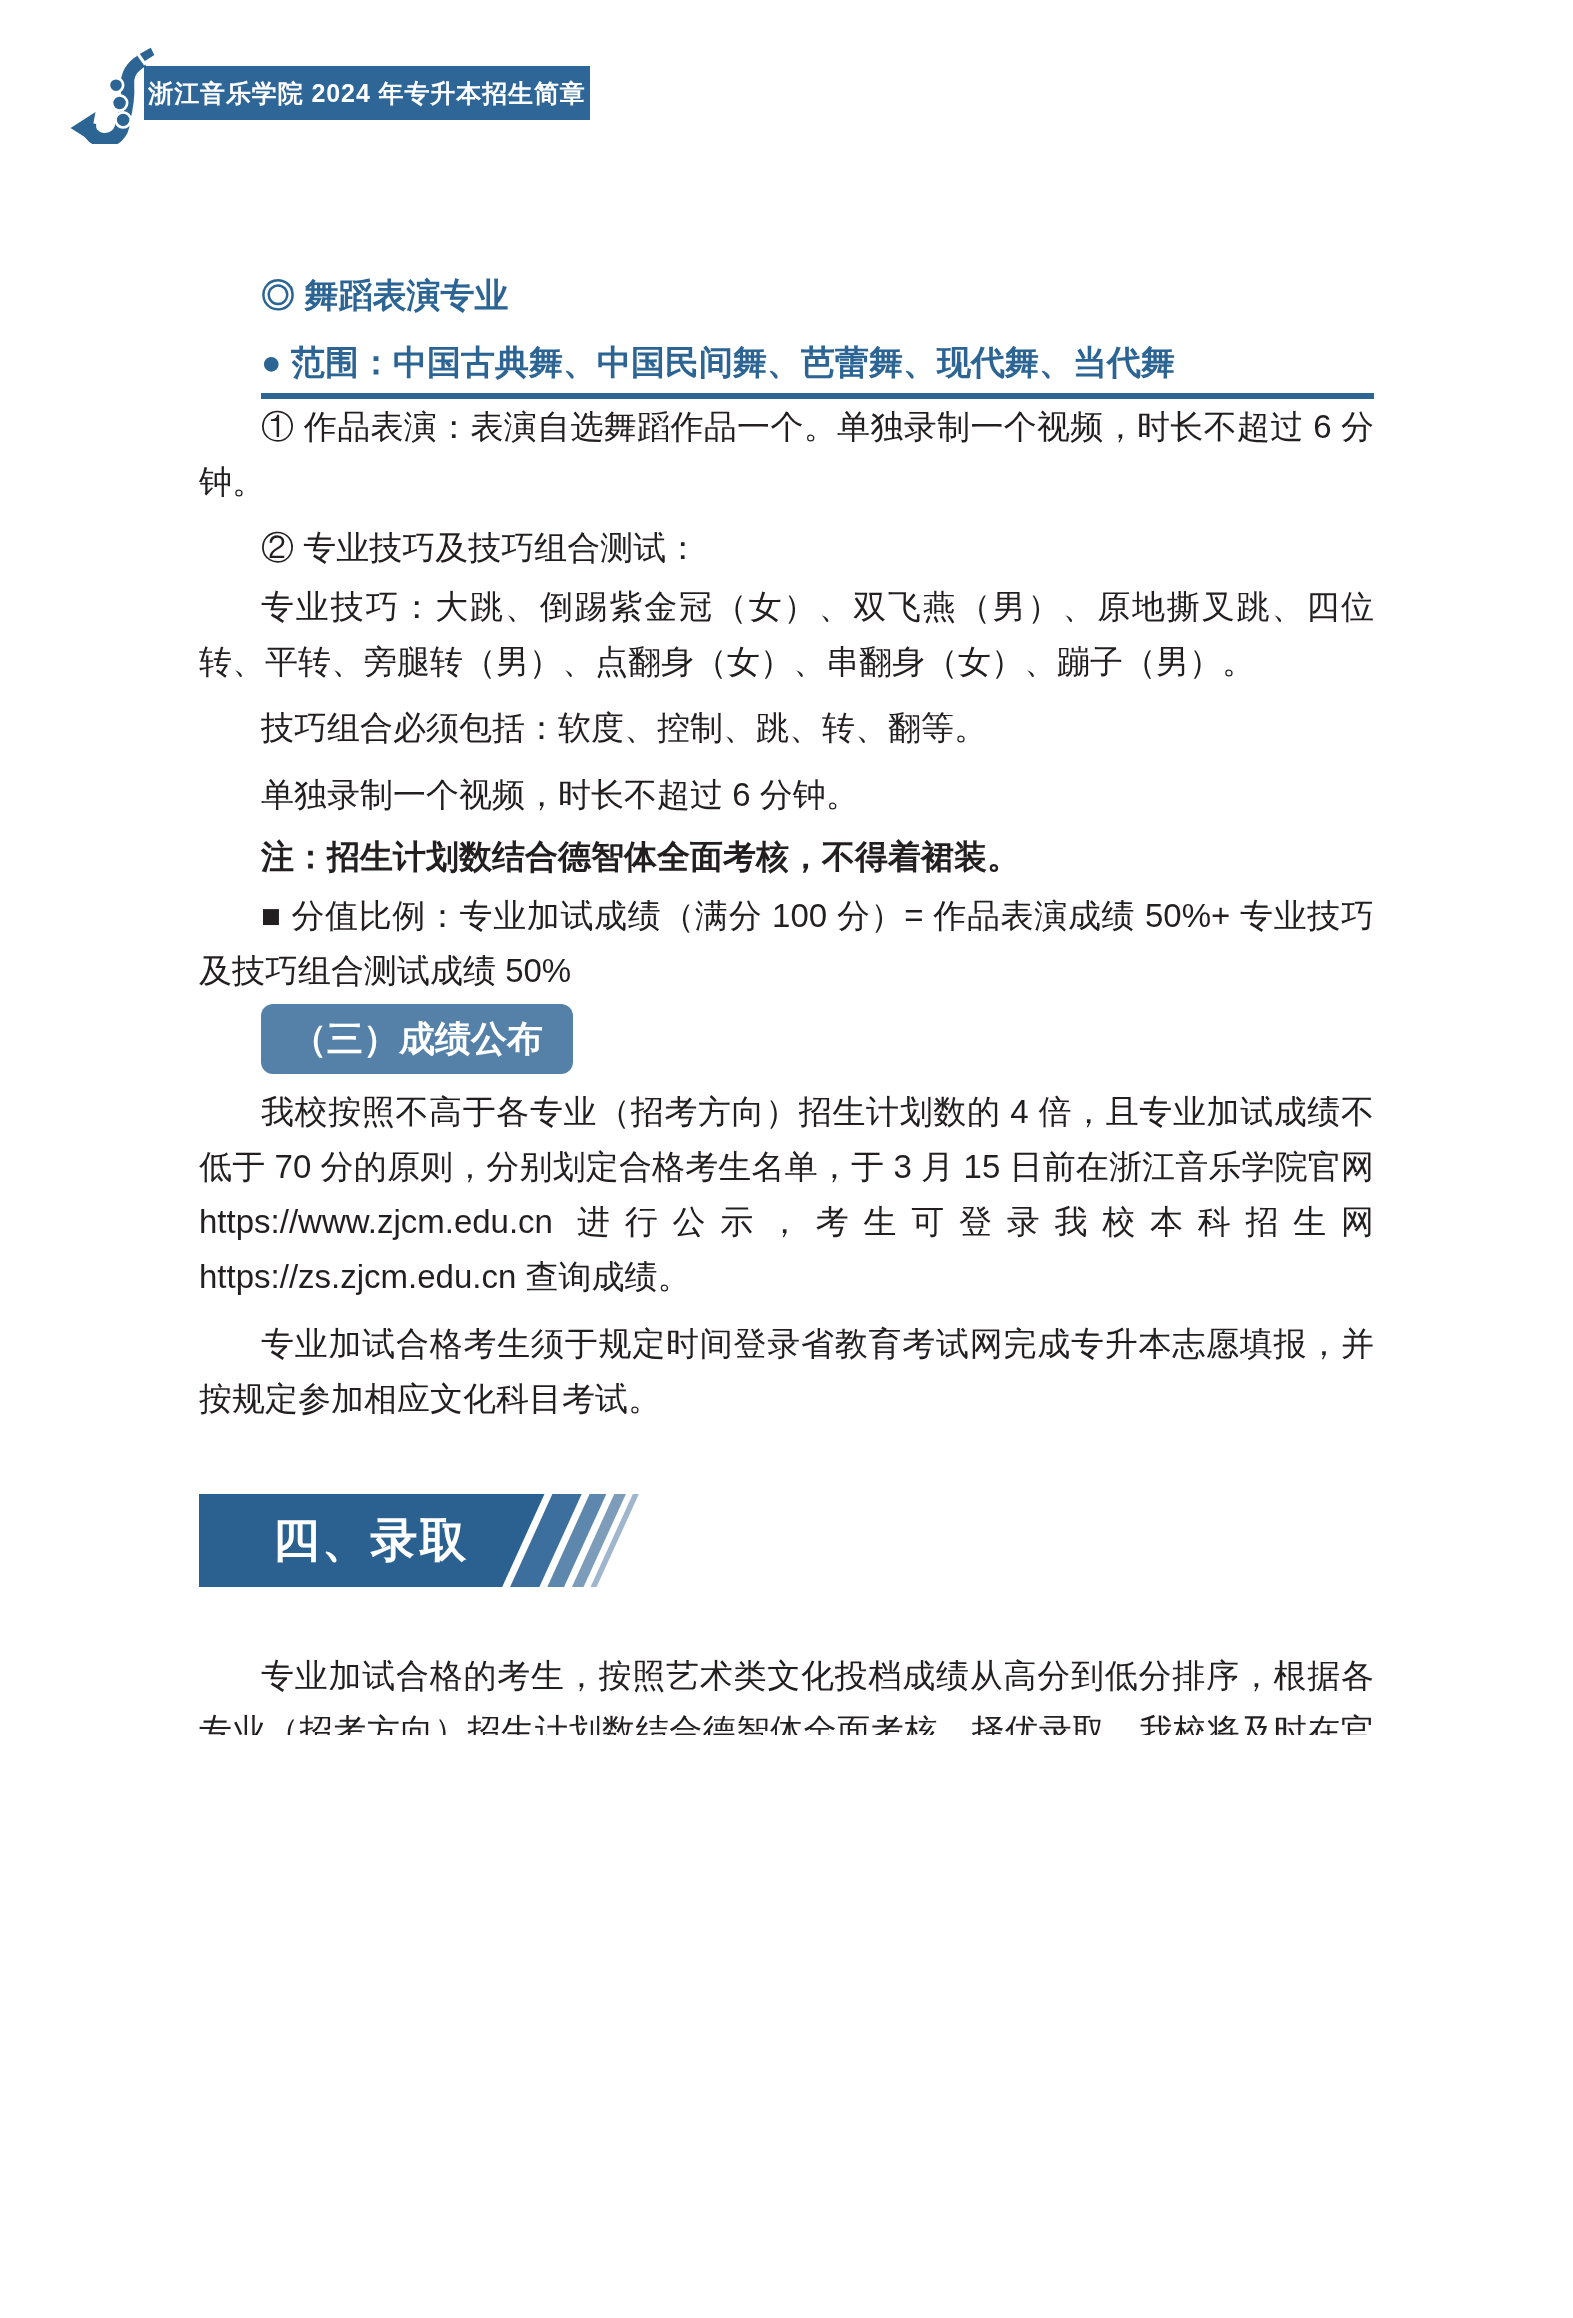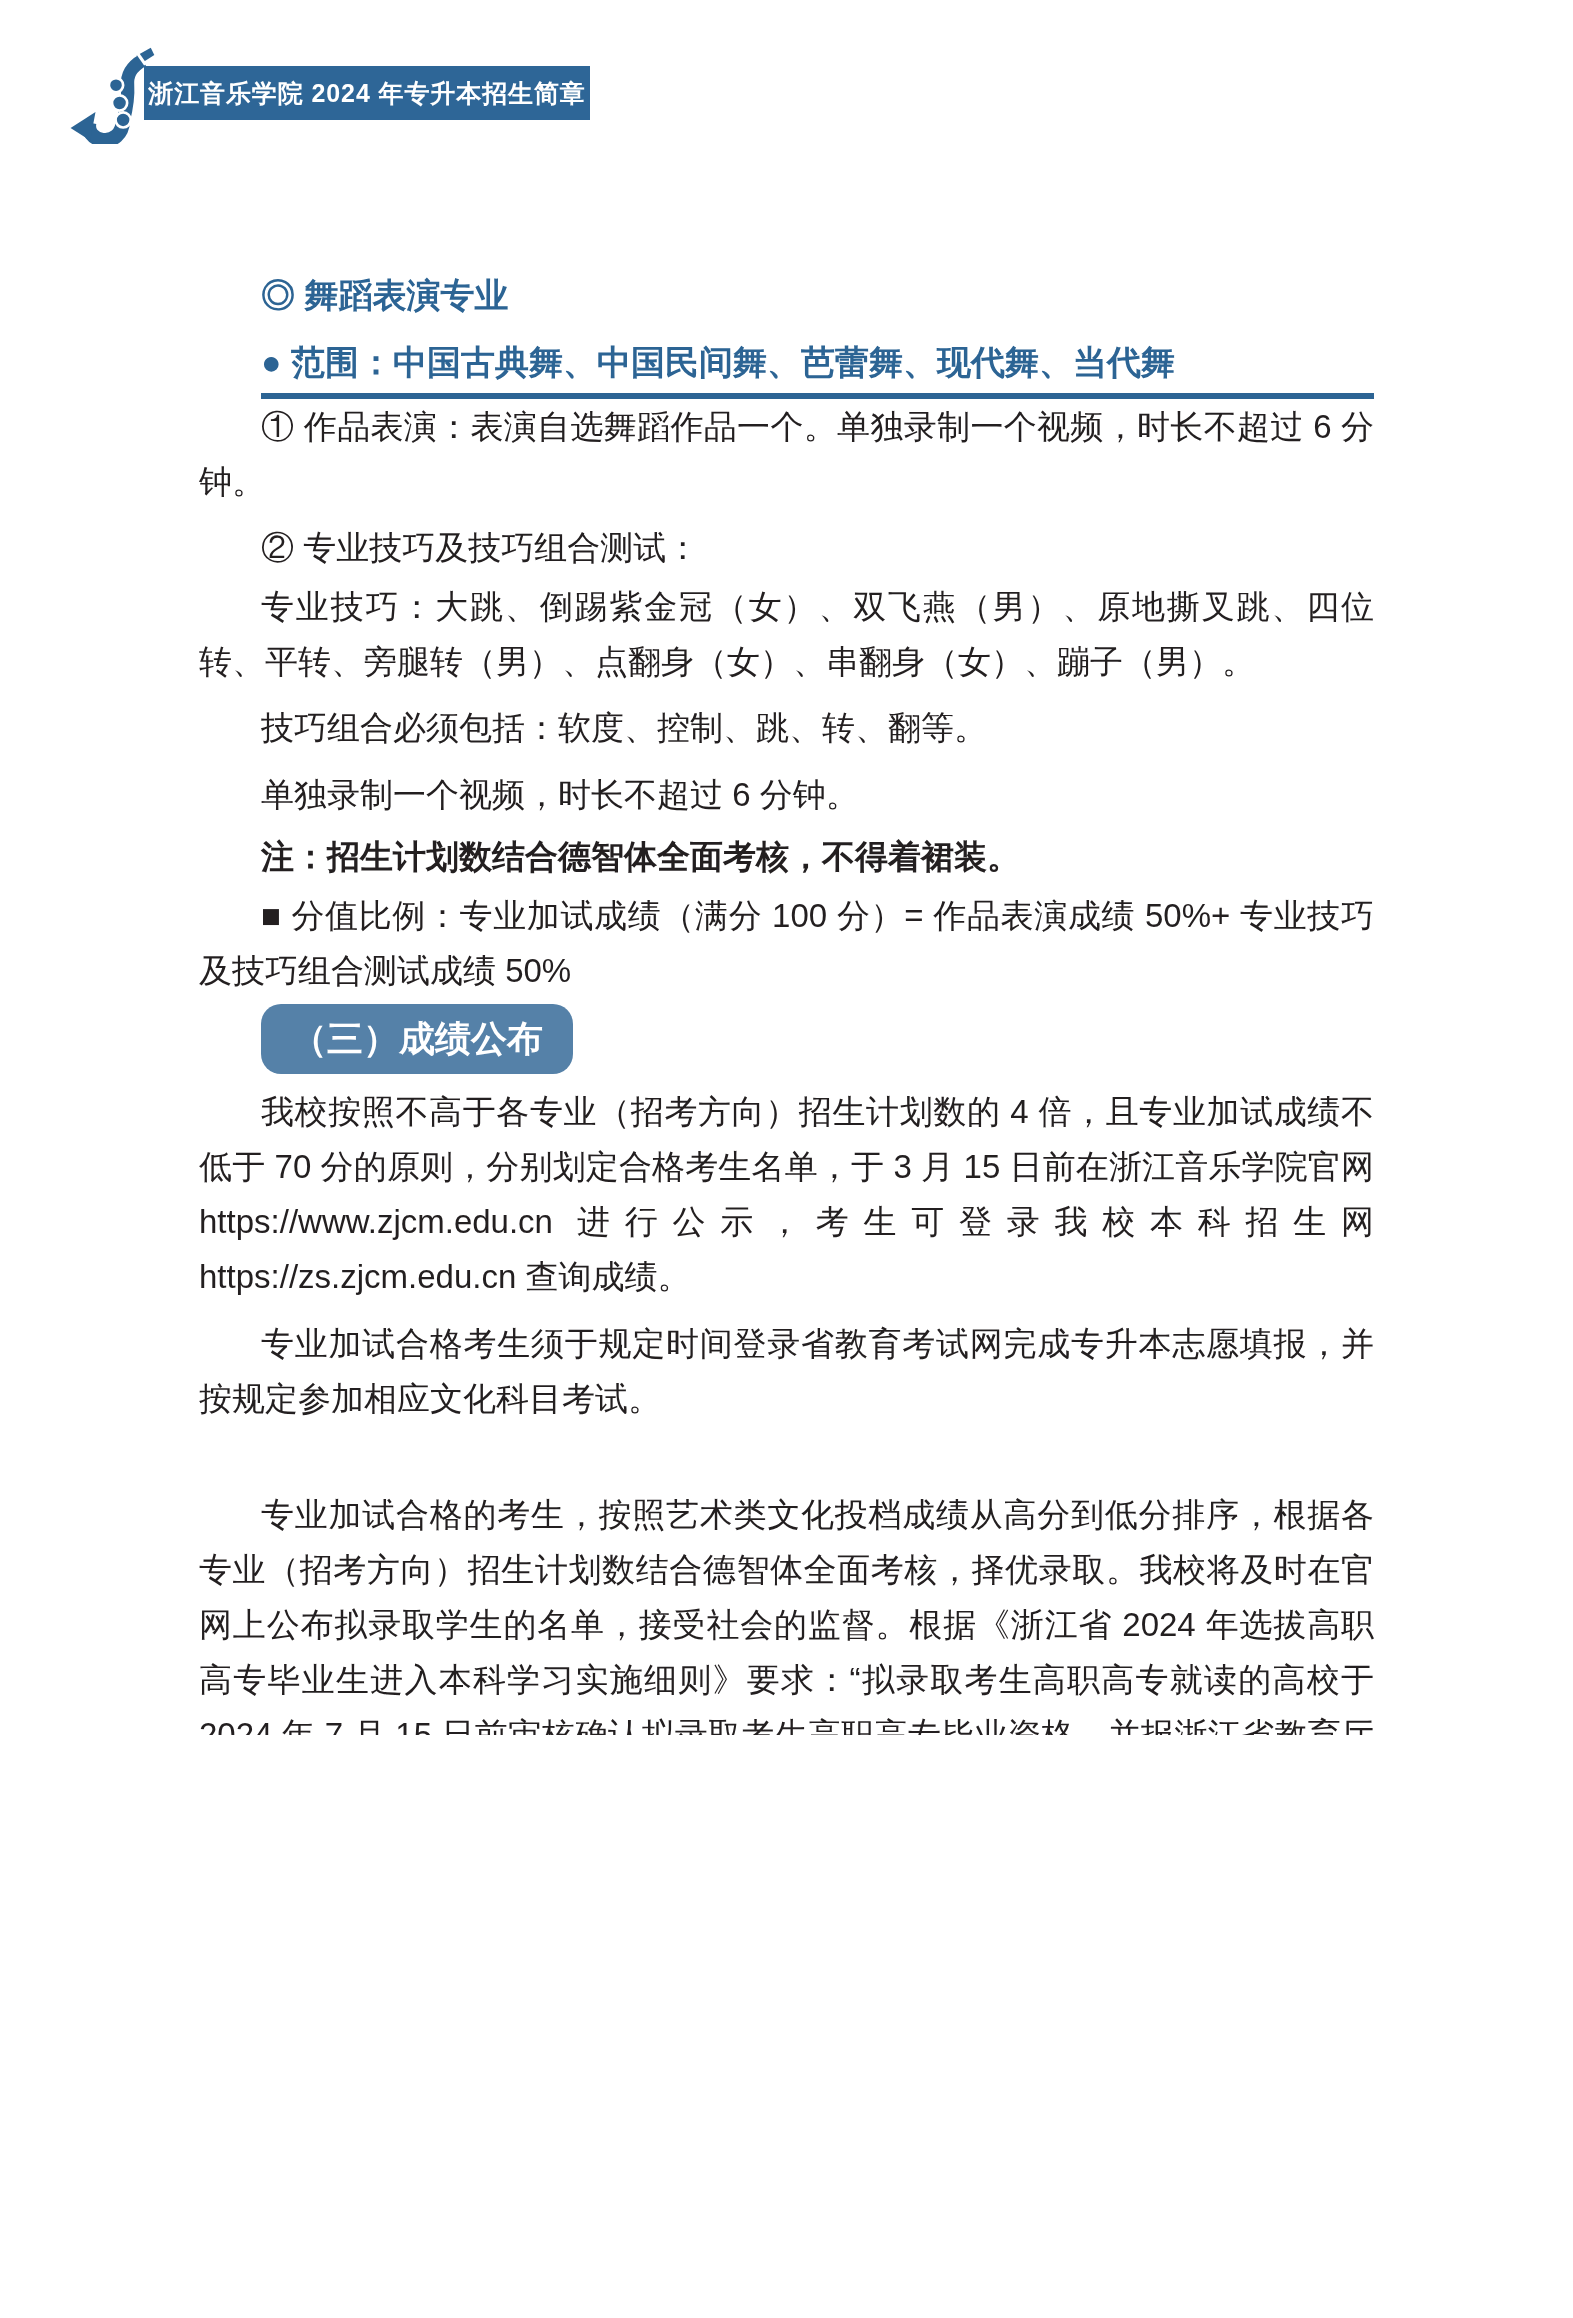--- a/index.html
+++ b/index.html
@@ -34,21 +34,21 @@
   }
   p.m1{margin-top:0.5px;}  p.m2{margin-top:10.7px;} p.m3{margin-top:4.7px;}
   p.m4{margin-top:10.3px;} p.m5{margin-top:12.6px;} p.m6{margin-top:7px;}
   p.m7{margin-top:4.2px;}  p.m8{margin-top:10.3px;} p.m9{margin-top:11.2px;}
   p.m10{margin-top:61px;}
   p.note{font-weight:bold;}
   .badge-row{margin:5.6px 0 0 62px;}
   .badge{
     display:inline-block;background:#5581a8;color:#ffffff;
     font-size:36px;font-weight:bold;line-height:36px;
-    padding:17px 30px;border-radius:20px;
+    padding:17px 30px;border-radius:12px;
   }
   
   .sec-banner{position:relative;width:467px;height:93px;margin:68px 0 0 -1.4px;}
   .sec-banner svg{position:absolute;left:0;top:0;}
   .sec-banner-text{
     position:absolute;left:0;top:0;width:346px;height:93px;
     display:flex;align-items:center;justify-content:center;
     color:#ffffff;font-size:47px;font-weight:bold;
     font-family:"Liberation Serif",serif;letter-spacing:1.9px;
   }
@@ -95,20 +95,30 @@
     <p class="body m6 note">注：招生计划数结合德智体全面考核，不得着裙装。</p>
     <p class="body m7">■ 分值比例：专业加试成绩（满分 100 分）= 作品表演成绩 50%+ 专业技巧及技巧组合测试成绩 50%</p>
 
     <div class="badge-row">
       <span class="badge">（三）成绩公布</span>
     </div>
 
     <p class="body m8">我校按照不高于各专业（招考方向）招生计划数的 4 倍，且专业加试成绩不低于 70 分的原则，分别划定合格考生名单，于 3 月 15 日前在浙江音乐学院官网 https://www.zjcm.edu.cn 进行公示，考生可登录我校本科招生网 https://zs.zjcm.edu.cn 查询成绩。</p>
     <p class="body m9">专业加试合格考生须于规定时间登录省教育考试网完成专升本志愿填报，并按规定参加相应文化科目考试。</p>
 
+    <div class="sec-banner">
+      <svg width="467" height="93" viewBox="0 0 1000 200" xmlns="http://www.w3.org/2000/svg">
+        <polygon points="0,0 743,0 652,200 0,200" fill="#2b6191"></polygon>
+        <polygon points="760,0 823,0 732,200 669,200" fill="#3d6f9e"></polygon>
+        <polygon points="840,0 876,0 785,200 749,200" fill="#5d87ad"></polygon>
+        <polygon points="893,0 918,0 827,200 802,200" fill="#7d9cba"></polygon>
+        <polygon points="933,0 946,0 855,200 842,200" fill="#9fb6cc"></polygon>
+      </svg>
+      <div class="sec-banner-text">四、录取</div>
+    </div>
 
     <p class="body m10">专业加试合格的考生，按照艺术类文化投档成绩从高分到低分排序，根据各专业（招考方向）招生计划数结合德智体全面考核，择优录取。我校将及时在官网上公布拟录取学生的名单，接受社会的监督。根据《浙江省 2024 年选拔高职高专毕业生进入本科学习实施细则》要求：“拟录取考生高职高专就读的高校于 2024 年 7 月 15 日前审核确认拟录取考生高职高专毕业资格，并报浙江省教育厅职成教处复核，不能如期毕业者取消录取资格。”我校将按审核通过的名单办理录取手续，并寄发录取通知书。录取通知书将于录取工作结束后（7 月中下旬）统一寄发。</p>
 
   </div>
 
   <div class="page-num">04</div>
 
 </div>
 
 

